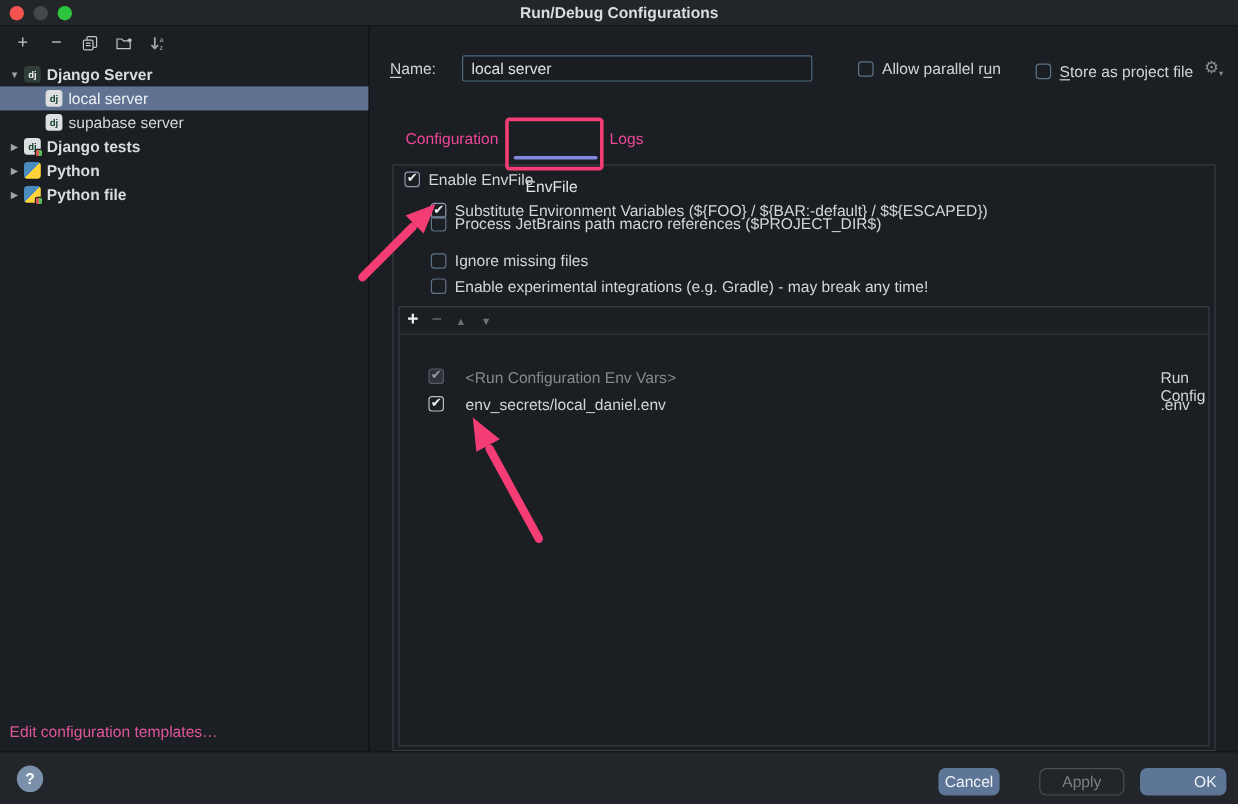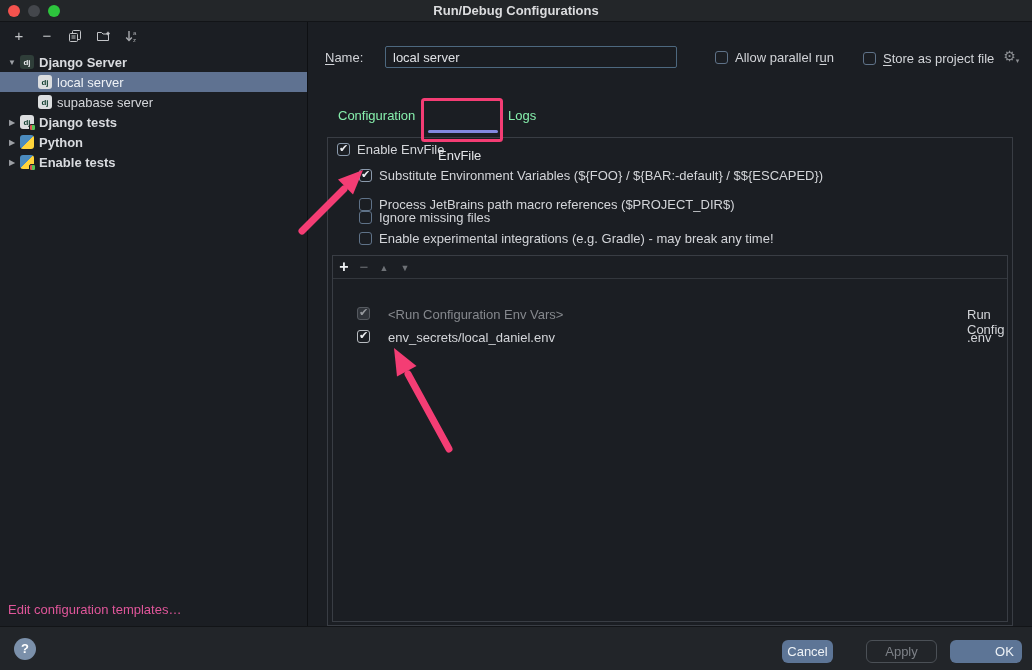--- a/index.html
+++ b/index.html
@@ -60,33 +60,33 @@
   .cb.checked .mark { display:block; }
   .cb.disabled { background:#30343a; border-color:#565a60; }
   .cb.disabled .mark { color:#979a9f; }
   .cb-inline { position:absolute; display:flex; align-items:center; gap:7px;
     color:#d2d4d8; }
   .hdr-parallel { left:406px; top:28px; }
   .hdr-store { left:554px; top:28px; }
   .gear { color:#8b8e92; font-size:14px; line-height:13px; margin-left:2px; }
   .gear .dd { font-size:7px; vertical-align:-2px; }
   
-  .tab { position:absolute; top:86px; color:#86efac; cursor:pointer; }
+  .tab { position:absolute; top:86px; color:#ec4899; cursor:pointer; }
   .tab.sel { color:#e3e5e8; }
   .tab-config { left:29px; } .tab-envfile { left:129px;margin-top:40px; } .tab-logs { left:199px; }
   .tab-underline { position:absolute; left:119px; top:108px; width:70px;
     height:3px; background:#8289e0; border-radius:1.5px; }
   
   .panel { position:absolute; left:18px; top:115px; width:686px; height:489px;
     border:1px solid #393d44; }
   .opt { position:absolute; display:flex; align-items:center; gap:7px;
     color:#d3d5d9; }
   .opt0 { left:9px;  top:4px;  }
   .opt1 { left:31px; top:30px; }
-  .opt2 { left:31px; top:59px; }
+  .opt2 { left:31px; top:41px; }
   .opt3 { left:31px; top:72px; }
   .opt4 { left:31px; top:93px; }
   
   .env-table { position:absolute; left:4px; top:117px; width:676px; height:367px;
     border:1px solid #393d44; }
   .tbl-toolbar { position:absolute; top:0; left:0; right:0; height:23px;
     border-bottom:1px solid #33373d; }
   .tico { position:absolute; top:3px; width:16px; height:16px; text-align:center;
     line-height:16px; }
   .tico.add { left:3px; color:#eef0f3; font-size:16px; font-weight:bold; }
@@ -192,21 +192,21 @@
       <div class="tree-row">
         <span class="chev" style="font-size:8px">▶</span>
         <span class="badge py"></span>
         <span class="t-label bold">Python</span>
       </div>
       <div class="tree-row">
         <span class="chev" style="font-size:8px">▶</span>
         <span class="badge py">
             <span class="test-dot"></span>
           </span>
-        <span class="t-label bold">Enable tests</span>
+        <span class="t-label bold">Python file</span>
       </div>
     </div>
 
     <span class="edit-templates">Edit configuration templates…</span>
   </div>
 
   <div class="main">
     <div class="name-label"><span class="mn">N</span><span>ame:</span></div>
     <input class="name-input" value="local server" style="">
 

